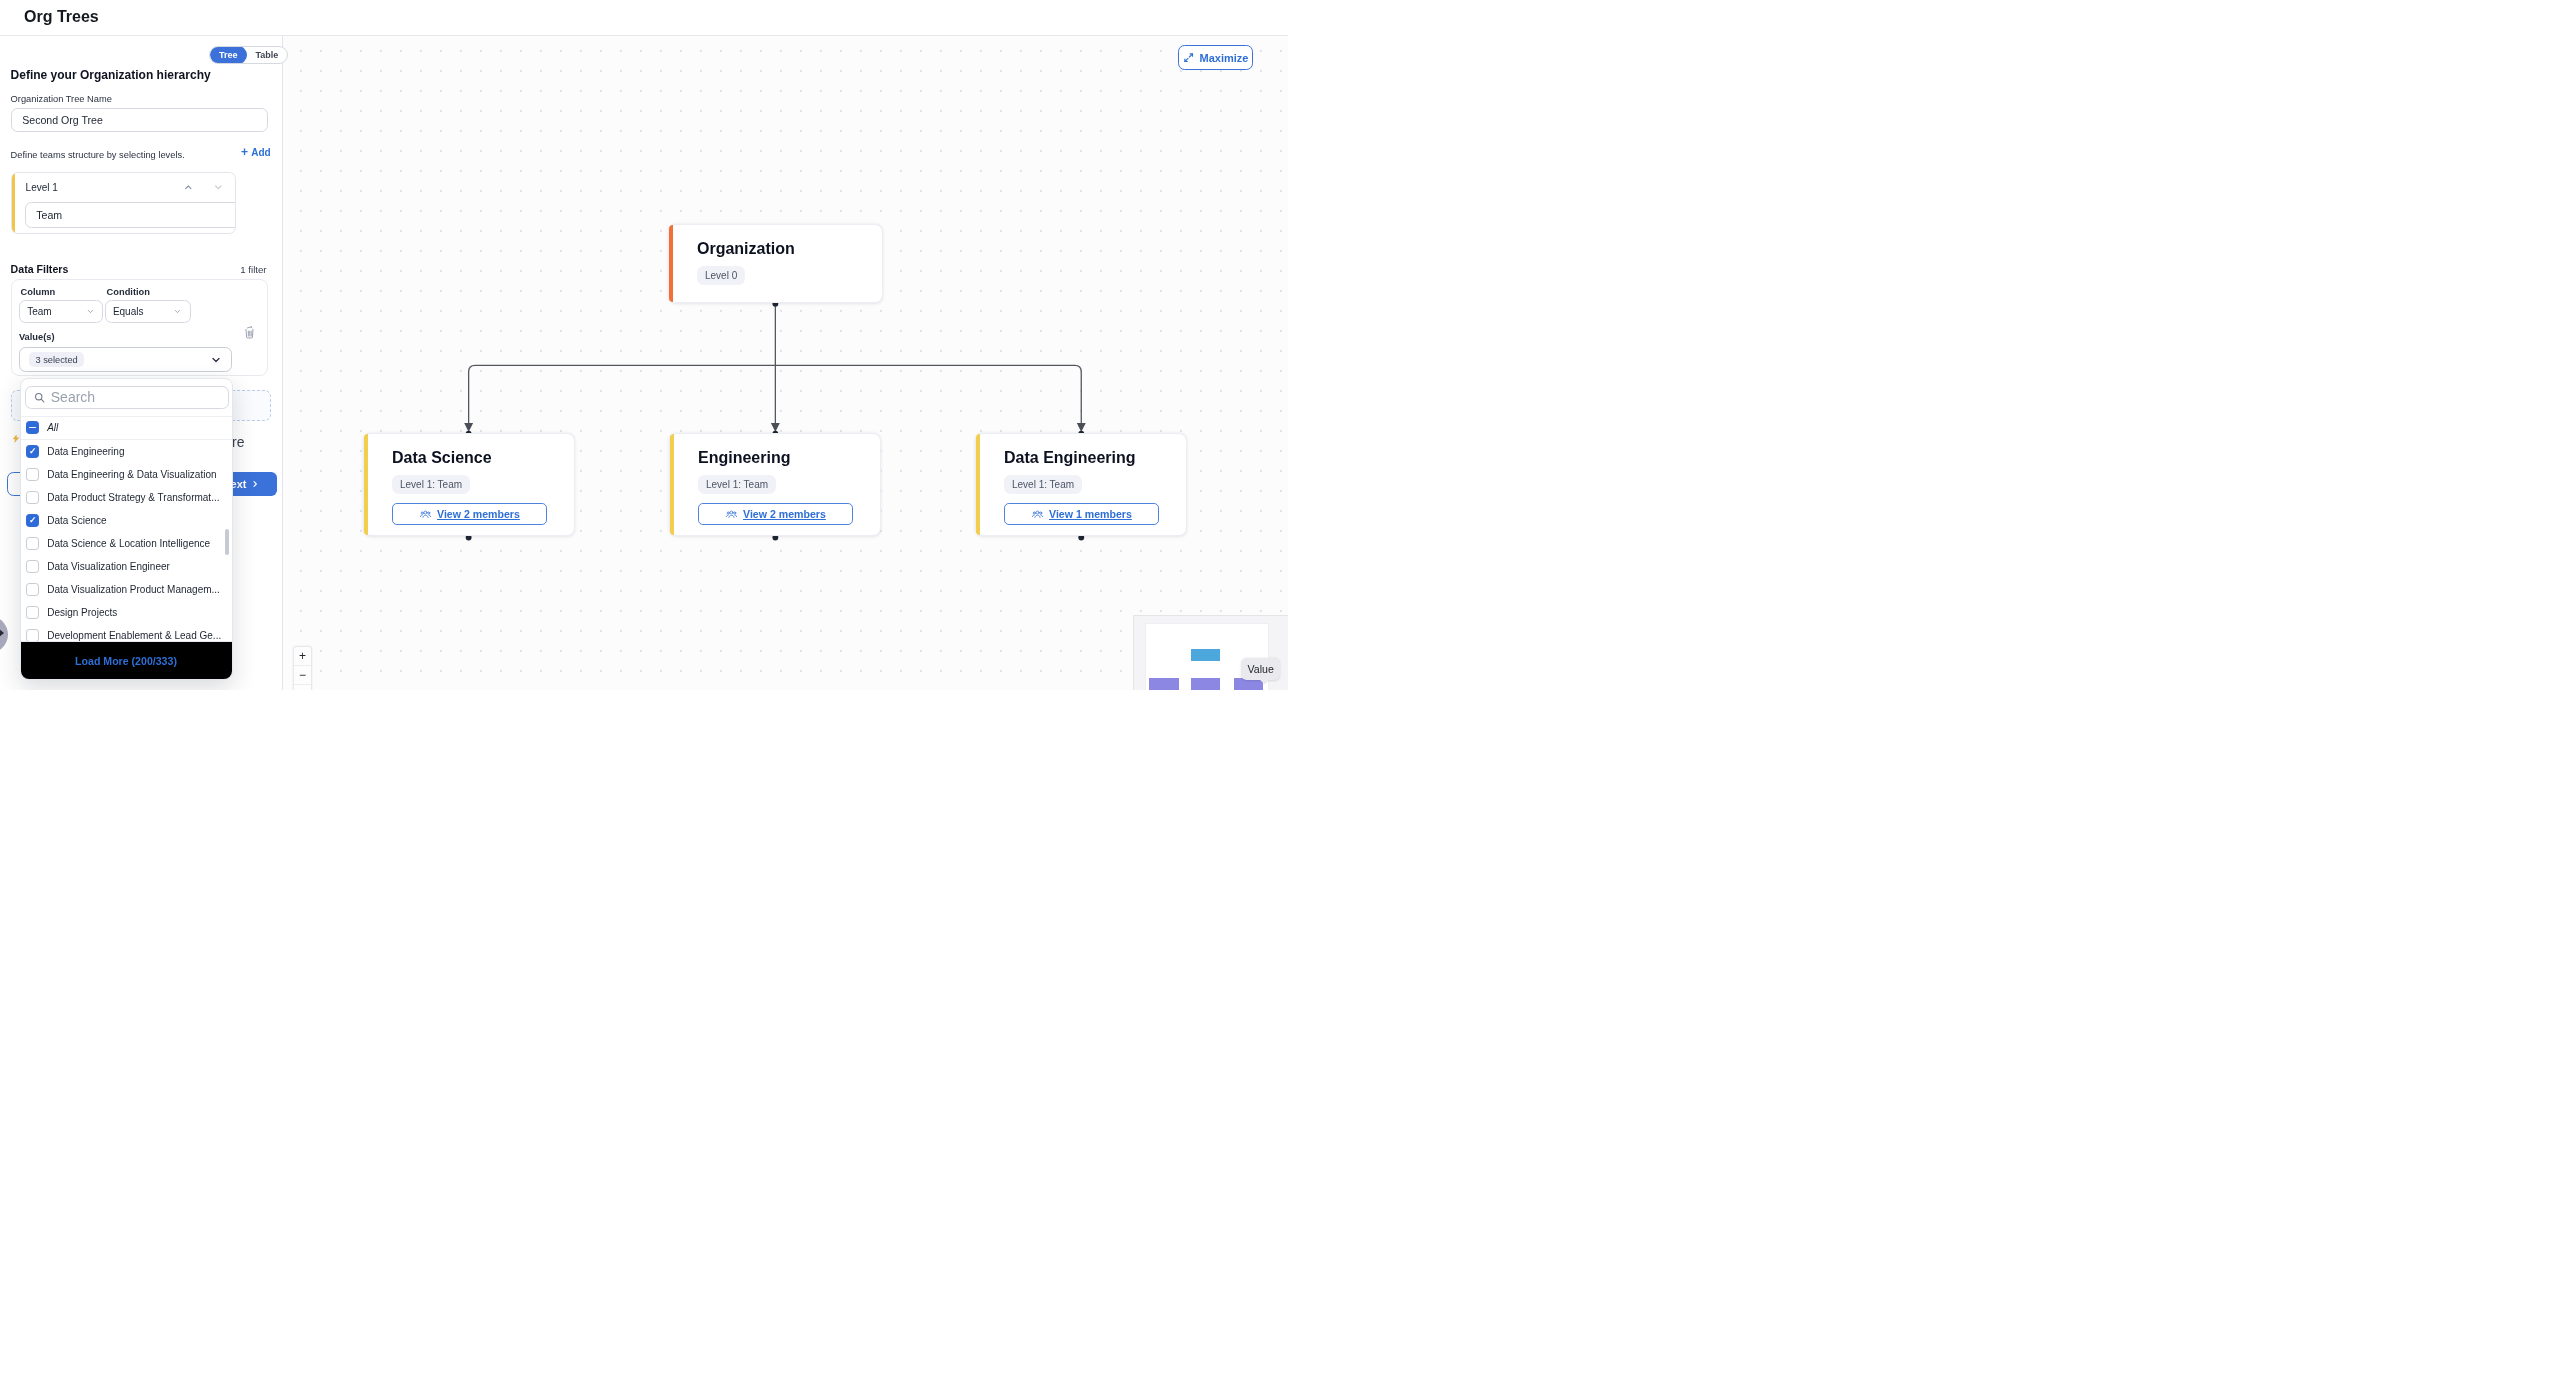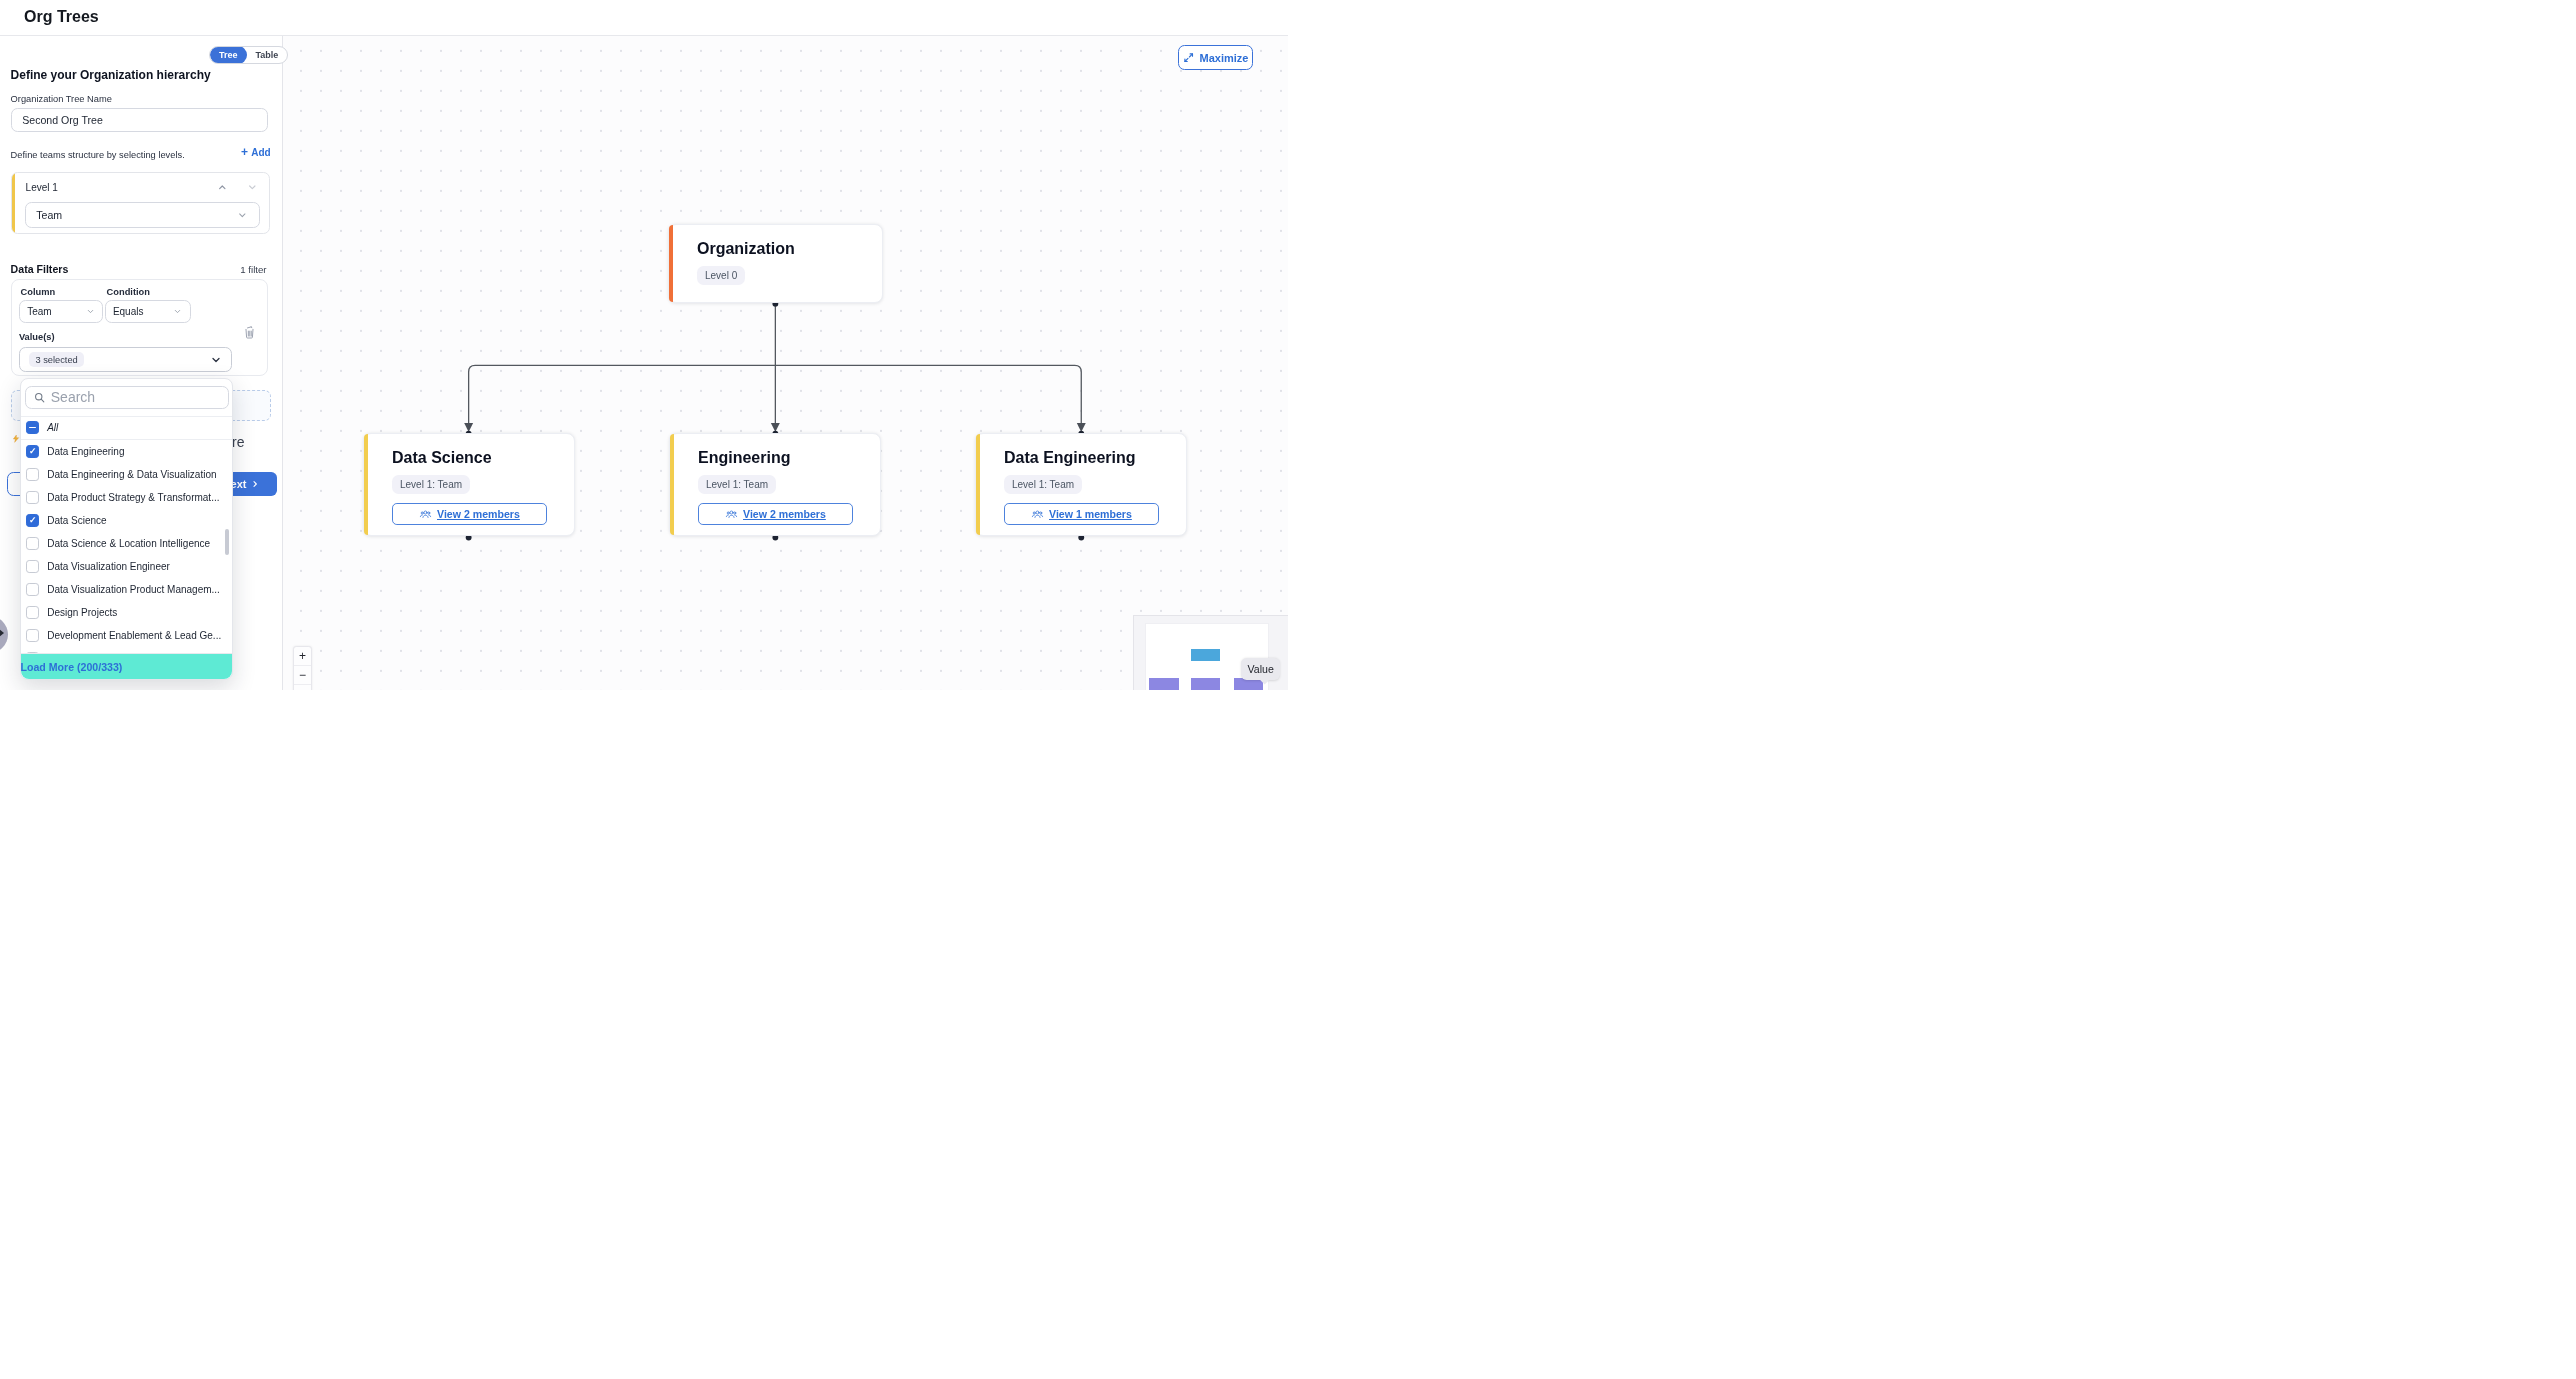--- a/index.html
+++ b/index.html
@@ -18,21 +18,21 @@
   .seg .opt.active { background:#3b71d8; color:#fff; border-radius:9.7px; }
 
   .s-heading { position:absolute; left:10.6px; top:32px; font-size:12px; font-weight:bold; color:#0e1320; }
   .s-label { position:absolute; left:10.6px; top:58px; font-size:9.3px; color:#2a3140; }
   .name-input { position:absolute; left:10.6px; top:72px; width:257px; height:24px; border:0.8px solid #d6d9e1; border-radius:6.5px; padding:0 10.6px; font-size:10.6px; color:#1c2330; font-family:inherit; background:#fff; }
 
   .levels-hint { position:absolute; left:10.6px; top:114px; font-size:9.3px; color:#2a3140; }
   .add-btn { position:absolute; right:11.4px; top:110px; display:flex; align-items:center; gap:3.2px; color:#2e6fd6; font-size:10px; font-weight:bold; cursor:pointer; background:none; border:none; font-family:inherit; }
   .add-btn .plus { font-size:12px; font-weight:bold; line-height:1; }
 
-  .level-card { position:absolute; left:10.6px; top:136px; width:259px; height:62px; border:0.8px solid #e3e5ea; border-radius:6.5px; background:#fff; overflow:hidden; }
+  .level-card { position:absolute; left:10.6px; top:136px; width:225px; height:62px; border:0.8px solid #e3e5ea; border-radius:6.5px; background:#fff; overflow:hidden; }
   .level-card::before { content:""; position:absolute; left:0; top:0; bottom:0; width:3.2px; background:#f0c64a; }
   .level-title { position:absolute; left:14px; top:9px; font-size:10px; color:#1c2330; }
   .lvl-chevs { position:absolute; right:11.4px; top:8px; display:flex; gap:18.7px; }
   .level-select { position:absolute; left:13px; top:29px; width:235px; height:26px; border:0.8px solid #d6d9e1; border-radius:6.5px; display:flex; align-items:center; padding:0 10.6px; font-size:10.6px; color:#1c2330; background:#fff; cursor:pointer; }
   .level-select svg { margin-left:auto; }
 
   .df-title { position:absolute; left:10.6px; top:227px; font-size:10.6px; font-weight:bold; color:#10141f; }
   .df-count { position:absolute; right:15.4px; top:228px; font-size:9.7px; color:#3a4150; }
 
   .filter-card { position:absolute; left:10.6px; top:243px; width:257px; height:97px; border:0.8px solid #e8eaef; border-radius:8px; background:#fff; }
@@ -63,21 +63,21 @@
   .dd-list { position:absolute; left:0; top:61px; width:100%; height:215px; overflow:hidden; }
   .opt-row { height:23px; display:flex; align-items:center; padding-left:5.7px; gap:8px; cursor:pointer; }
   .opt-label { font-size:10px; color:#1c2330; white-space:nowrap; }
   .cb { width:13px; height:13px; border:0.8px solid #c7cbd4; border-radius:3.2px; background:#fff; flex:0 0 13px; display:flex; align-items:center; justify-content:center; position:relative; }
   .cb .tick { display:none; color:#fff; font-size:9px; font-weight:bold; line-height:1; }
   .cb.checked { background:#2f6bd8; border-color:#2f6bd8; }
   .cb.checked .tick { display:block; }
   .cb.indet { background:#2f6bd8; border-color:#2f6bd8; }
   .cb.indet::after { content:""; width:6.5px; height:1.9px; border-radius:1.6px; background:#fff; }
   .dd-scrollbar { position:absolute; right:2.4px; top:150px; width:4px; height:26px; border-radius:2.4px; background:#c7cad3; }
-  .dd-footer { position:absolute; left:0; bottom:0; width:100%; height:26px; background:#5eead4; border-top:0.8px solid #e8e9ee; border-radius:0 0 8px 8px; display:flex; align-items:center; justify-content:flex-start; }
+  .dd-footer { position:absolute; left:0; bottom:0; width:100%; height:38px; background:#000000; border-top:0.8px solid #e8e9ee; border-radius:0 0 8px 8px; display:flex; align-items:center; justify-content:center; }
   .load-more { color:#2e6fd6; font-size:10.6px; font-weight:bold; background:none; border:none; font-family:inherit; cursor:pointer; }
 
   
   .canvas { position:absolute; top:36px; left:283px; right:0; bottom:0; overflow:hidden;
     background-color:#fcfcfd;
     background-image:radial-gradient(circle, #e1e2e8 0.8px, transparent 1.1px);
     background-size:20px 20px; background-position:8px 4.9px; }
 
   .maximize-btn { position:absolute; left:895px; top:9px; width:75px; height:25px; background:#fff; border:1.2px solid #3b72d9; border-radius:6.5px; display:flex; align-items:center; justify-content:center; gap:5.7px; color:#2e6fd6; font-size:11px; font-weight:bold; font-family:inherit; cursor:pointer; z-index:6; }
 

